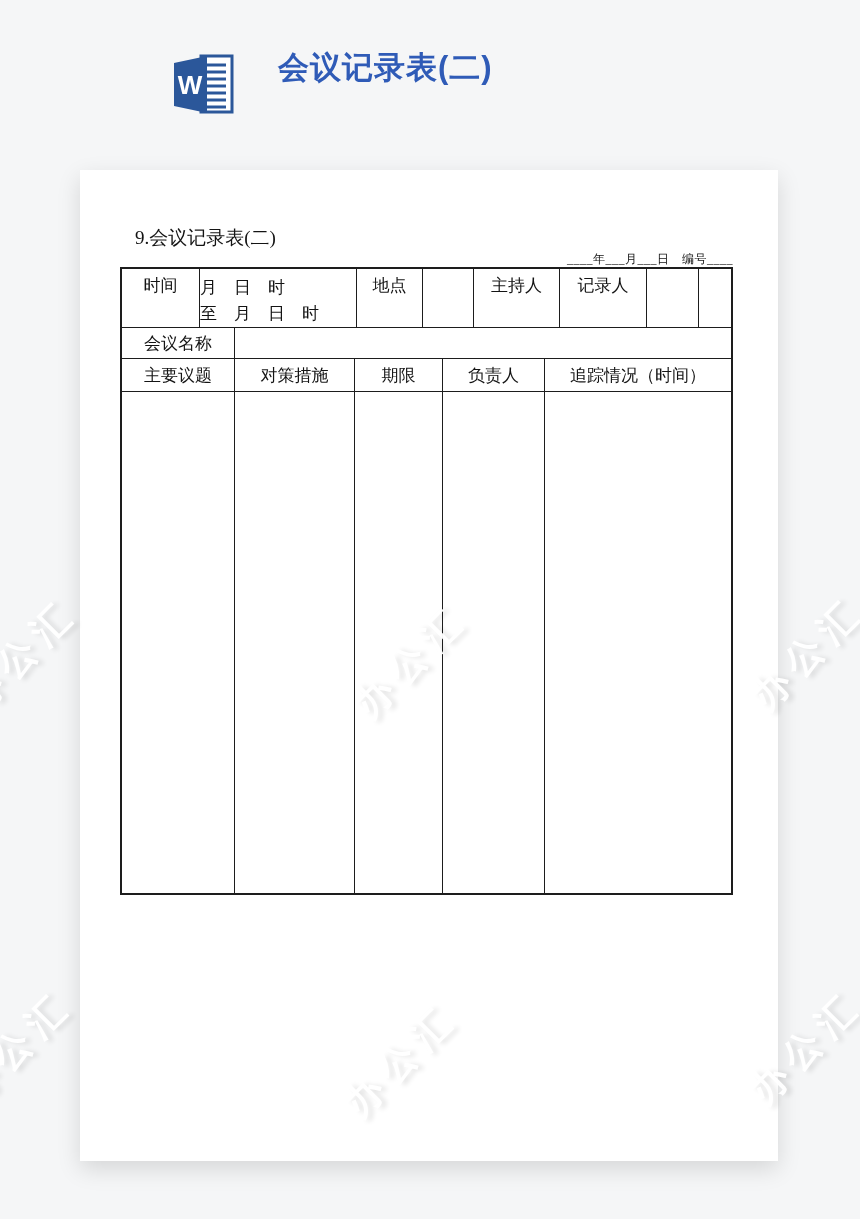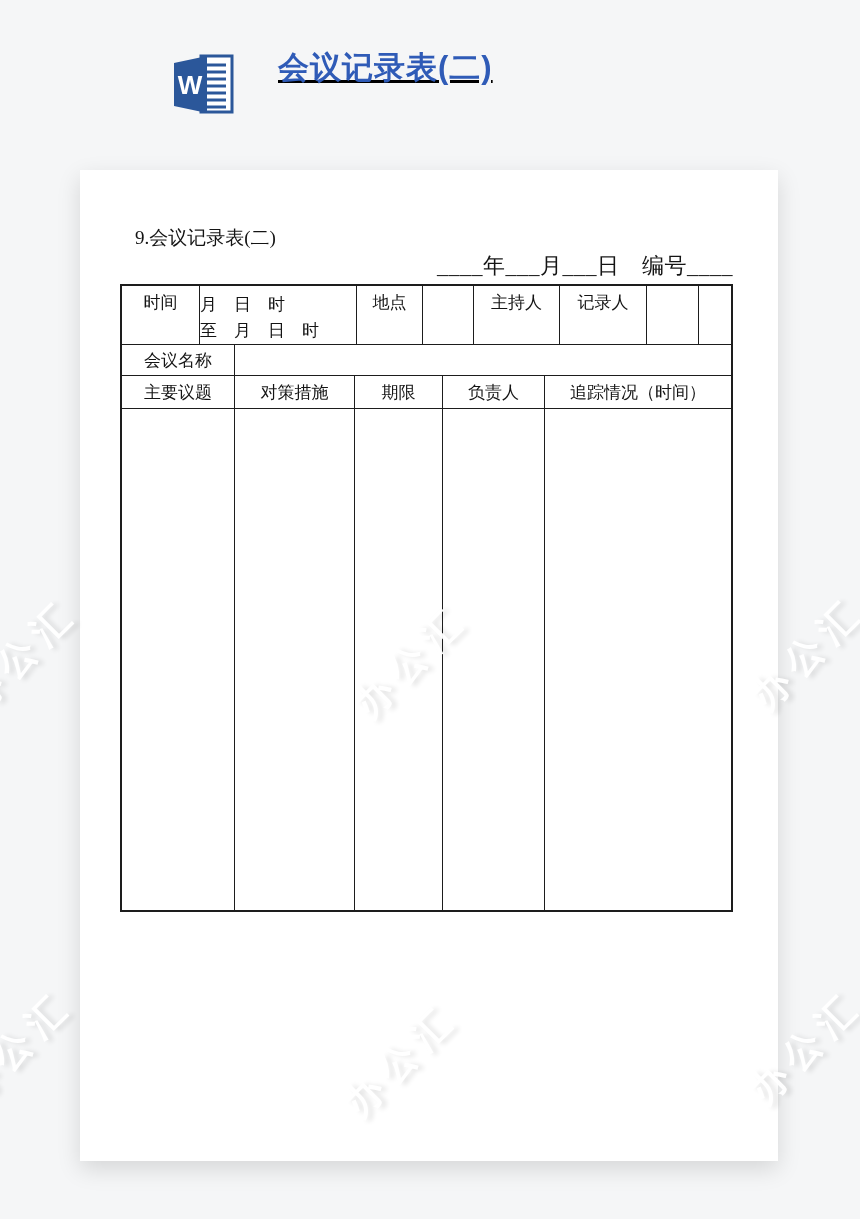--- a/index.html
+++ b/index.html
@@ -10,21 +10,21 @@
     overflow: hidden;
     font-family: "Liberation Sans", sans-serif;
   }
 
   
   .header-group {
     position: absolute; left: 170px; top: 50px;
     display: flex; align-items: flex-start; gap: 42px;
   }
   .word-icon { width: 66px; height: 70px; flex: none; }
-  .header-text { display: flex; flex-direction: row; text-decoration: underline; }
+  .header-text { display: flex; flex-direction: row; }
   .page-title {
     font-size: 31px; font-weight: bold; color: #2f5bb7;
     letter-spacing: 1px; line-height: 1.15;
   }
   .page-subtitle {
     margin-top: 9px; font-size: 18px; font-weight: bold;
     color: #3c3c3c; letter-spacing: 0.5px;
   }
 
   
@@ -36,26 +36,26 @@
   }
   .doc-heading {
     position: absolute; left: 48px; top: 55px;
     font-family: "Liberation Serif", "DejaVu Serif", serif;
     font-size: 19px; color: #141414; margin-left: 7px;
   }
   .date-line {
     position: absolute; left: 40px; top: 81px; width: 613px;
     text-align: right;
     font-family: "Liberation Serif", "DejaVu Serif", serif;
-    font-size: 22px; color: #141414; letter-spacing: 0.5px;
+    font-size: 12px; color: #141414; letter-spacing: 0.5px;
   }
 
   
   .meeting-table {
-    position: absolute; left: 40px; top: 114px; width: 613px;
+    position: absolute; left: 40px; top: 97px; width: 613px;
     border: 2px solid #1d1d1d;
     box-sizing: border-box;
     font-family: "Liberation Serif", "DejaVu Serif", serif;
     font-size: 17px; color: #141414;
     background: #fff;
   }
   .t-row { display: flex; border-bottom: 1.5px solid #1d1d1d; }
   .t-row:last-child { border-bottom: none; }
   .t-cell {
     box-sizing: border-box;

